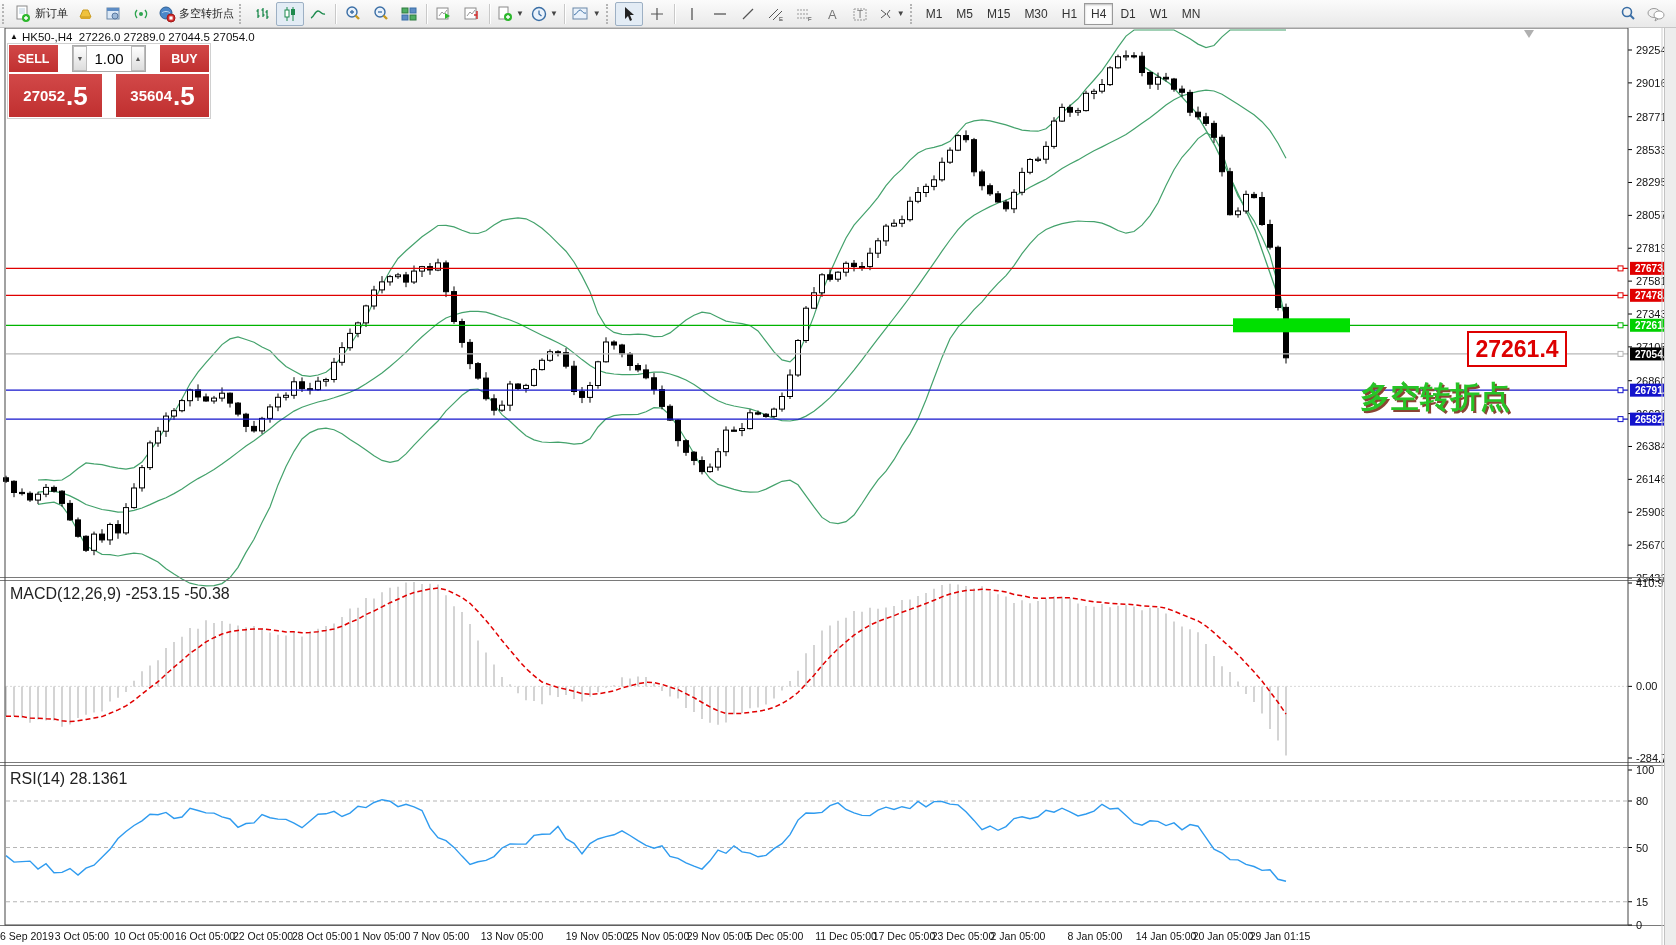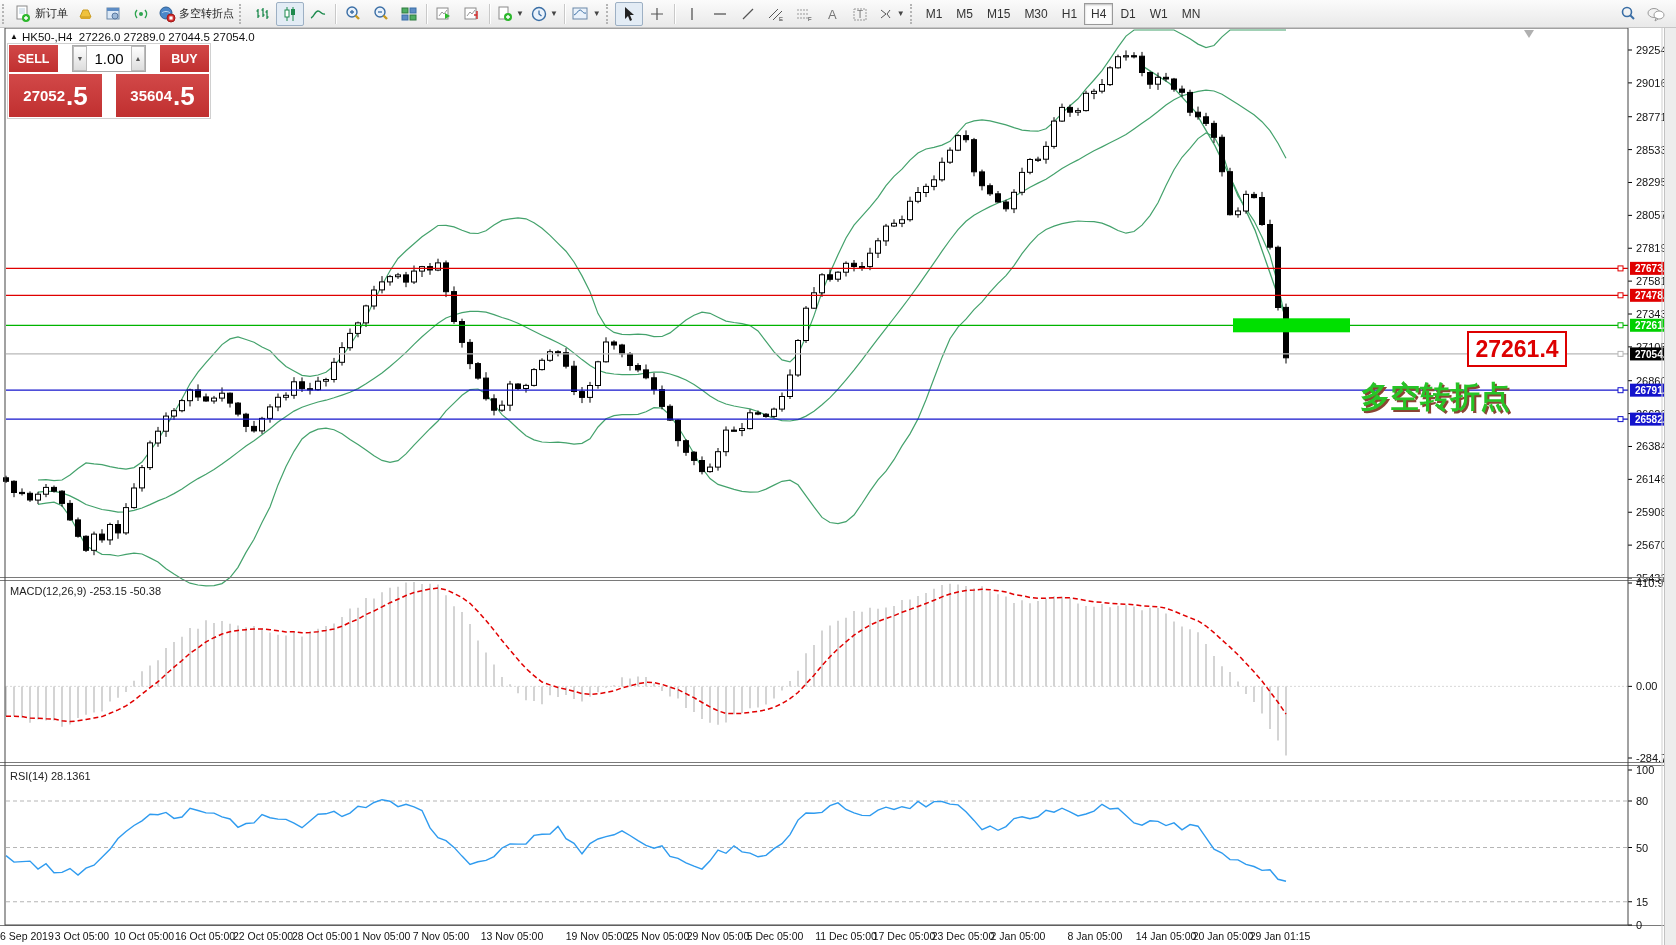--- a/index.html
+++ b/index.html
@@ -25,21 +25,21 @@
   .ocp-row{display:flex;gap:14px;}
   .btn-red{background:linear-gradient(#d24848,#c03030);color:#fff;font-weight:bold;display:flex;align-items:center;justify-content:center;}
   .sellbuy{width:59px;height:27px;font-size:12.5px;}
   #vol{width:78px;height:27px;background:#fff;border:1px solid #aaa;box-sizing:border-box;display:flex;align-items:center;}
   #vol input{flex:1;border:none;outline:none;text-align:center;font-size:15px;width:40px;font-family:inherit;}
   .spin{width:14px;height:25px;background:linear-gradient(#fefefe,#ddd);border:1px solid #bbb;box-sizing:border-box;font-size:7px;color:#555;display:flex;align-items:center;justify-content:center;}
   .pricecell{width:99px;height:43px;margin-top:2px;}
   .pricecell .big{font-size:26px;line-height:26px;margin-left:1px;}
   .pricecell .small{font-size:15px;}
   
-  .panelabel{position:absolute;left:10px;font-size:11px;color:#222;white-space:nowrap;}
+  .panelabel{position:absolute;left:10px;font-size:16px;color:#222;white-space:nowrap;}
   
   #callout{position:absolute;left:1467px;top:303px;width:96px;height:32px;border:2px solid #dd0000;background:#fff;color:#dd0000;font-size:23px;font-weight:bold;display:flex;align-items:center;justify-content:center;letter-spacing:0px;}
   #bignote{position:absolute;left:1360px;top:341px;font-size:30px;font-weight:bold;color:#27c427;text-shadow:2px 2px 0 #8a4534;white-space:nowrap;margin-top:8px;}
   #rightstrip{position:absolute;left:1664px;top:28px;width:12px;height:917px;background:#ededed;border-left:1px solid #c2c2c2;}
 </style>
 </head>
 <body>
 
 <div id="app">
 

